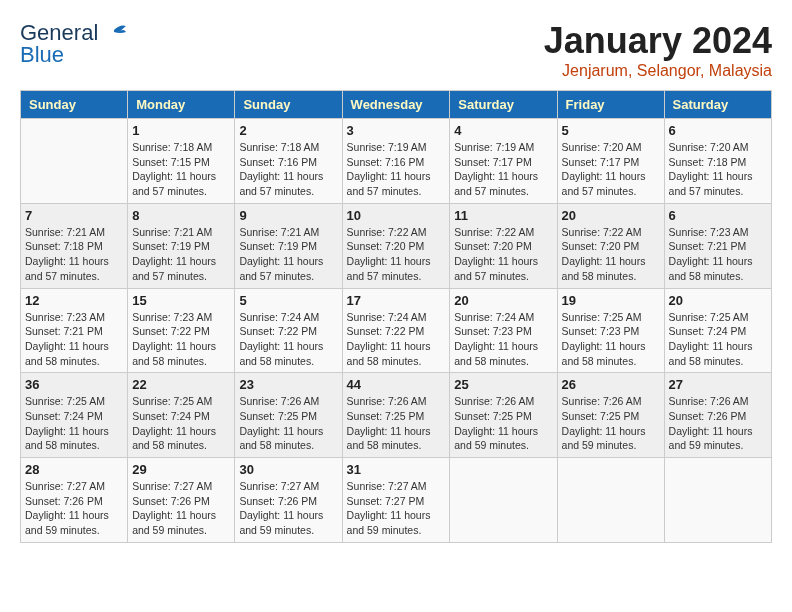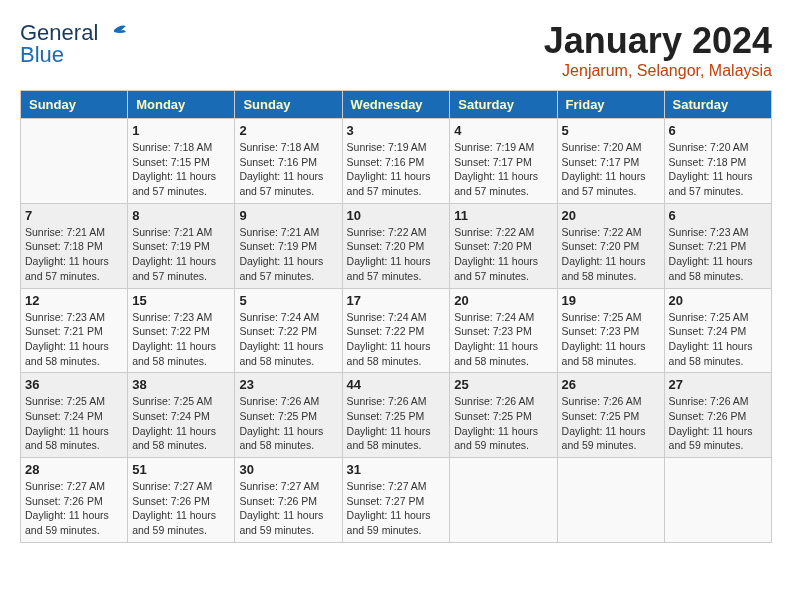--- a/index.html
+++ b/index.html
@@ -261,21 +261,21 @@
       </tr>
       <tr>
         <td>
           <span class="day-num">36</span>
           <div class="day-info" style="white-space: pre-line;">Sunrise: 7:25 AM
 Sunset: 7:24 PM
 Daylight: 11 hours
 and 58 minutes.</div>
         </td>
         <td>
-          <span class="day-num">38</span>
+          <span class="day-num">22</span>
           <div class="day-info" style="white-space: pre-line;">Sunrise: 7:25 AM
 Sunset: 7:24 PM
 Daylight: 11 hours
 and 58 minutes.</div>
         </td>
         <td>
           <span class="day-num">23</span>
           <div class="day-info" style="white-space: pre-line;">Sunrise: 7:26 AM
 Sunset: 7:25 PM
 Daylight: 11 hours
@@ -312,21 +312,21 @@
       </tr>
       <tr>
         <td>
           <span class="day-num">28</span>
           <div class="day-info" style="white-space: pre-line;">Sunrise: 7:27 AM
 Sunset: 7:26 PM
 Daylight: 11 hours
 and 59 minutes.</div>
         </td>
         <td>
-          <span class="day-num">51</span>
+          <span class="day-num">29</span>
           <div class="day-info" style="white-space: pre-line;">Sunrise: 7:27 AM
 Sunset: 7:26 PM
 Daylight: 11 hours
 and 59 minutes.</div>
         </td>
         <td>
           <span class="day-num">30</span>
           <div class="day-info" style="white-space: pre-line;">Sunrise: 7:27 AM
 Sunset: 7:26 PM
 Daylight: 11 hours

